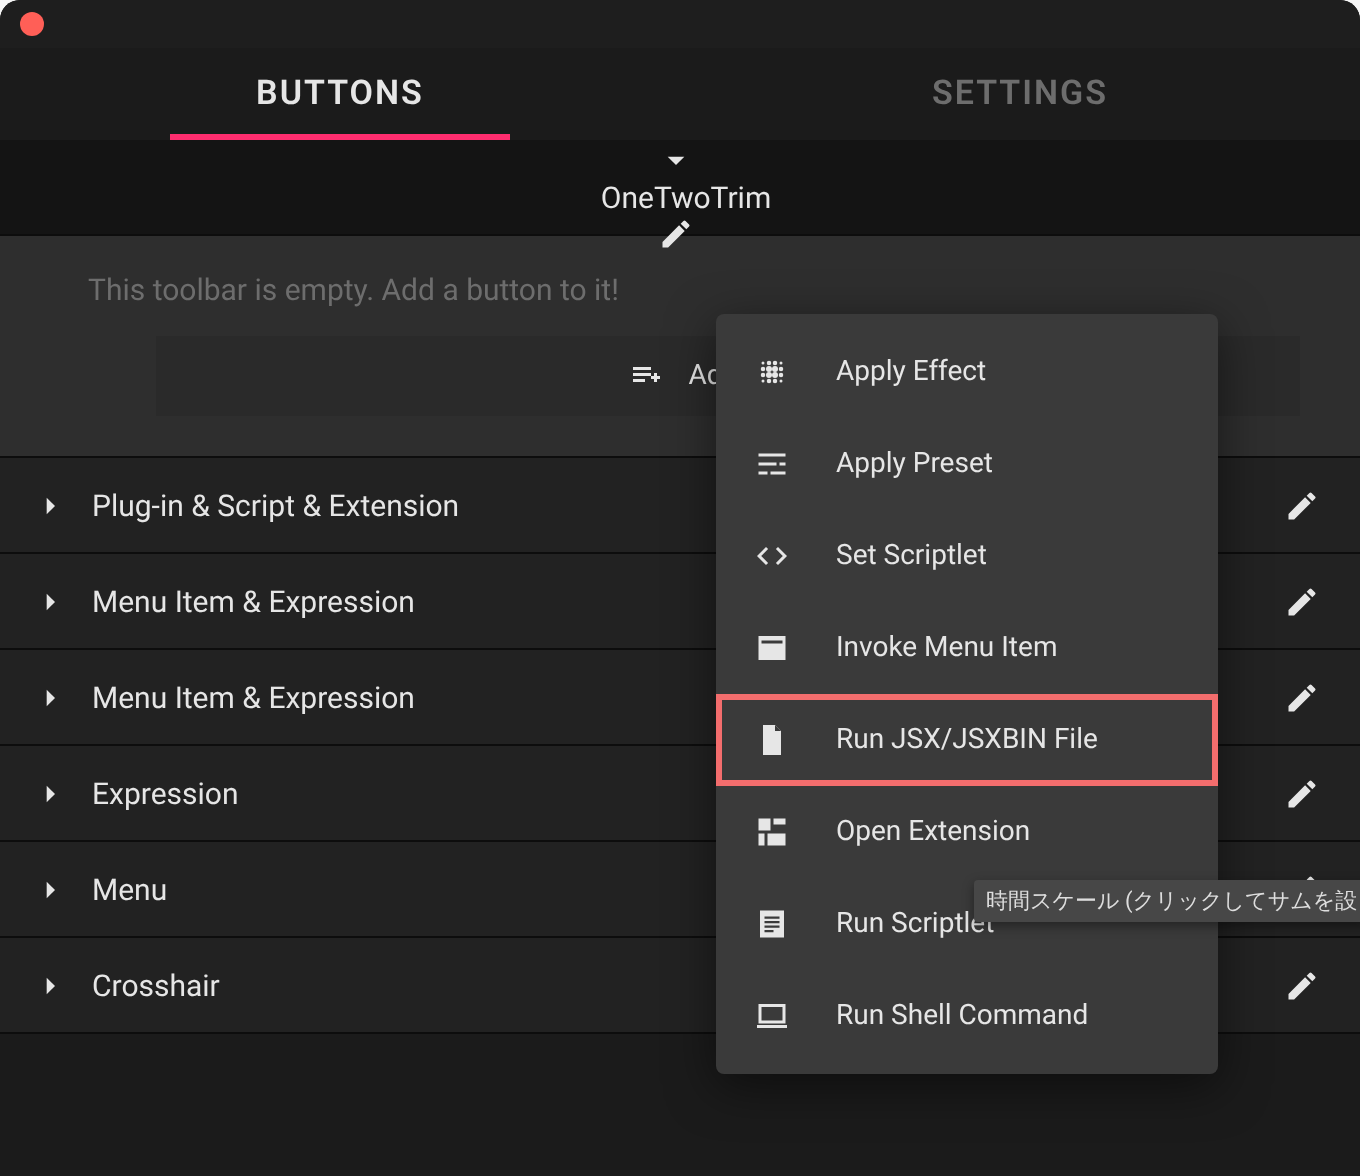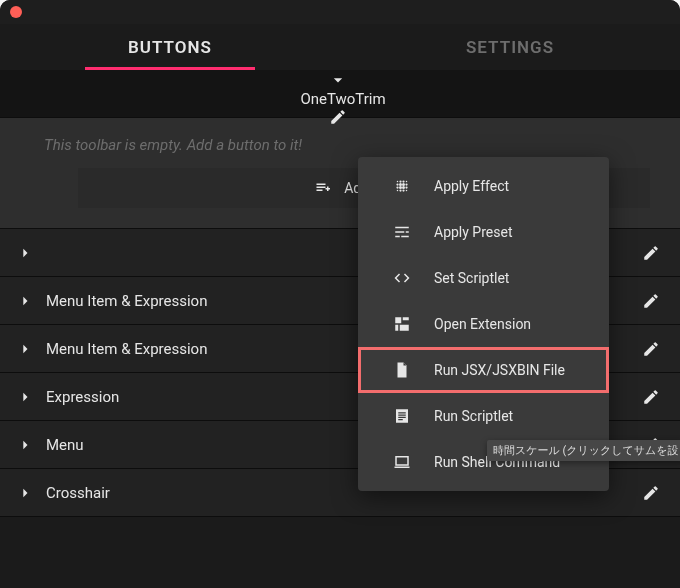--- a/index.html
+++ b/index.html
@@ -99,21 +99,20 @@
   .spacer { flex: 1; }
   .open-body {
     background: var(--bg-panel);
     padding: 18px 24px 20px 44px;
     border-bottom: 1px solid var(--divider);
   }
   .empty-msg {
     color: var(--fg-dim);
     font-size: 15px;
     margin-bottom: 14px;
-    font-style: italic;
   }
   .add-btn {
     height: 40px;
     background: var(--bg-add-btn);
     display: flex;
     align-items: center;
     justify-content: center;
     gap: 10px;
     color: var(--fg);
     font-size: 14px;
@@ -139,21 +138,21 @@
     width: 251px;
     background: var(--bg-menu);
     border-radius: 4px;
     box-shadow: 0 6px 24px rgba(0,0,0,0.5);
     padding: 6px 0;
   }
   .menu-item {
     height: 46px;
     display: flex;
     align-items: center;
-    padding: 0 34px;
+    padding: 0 18px;
     gap: 22px;
     color: var(--fg);
     font-size: 14px;
     cursor: pointer;
   }
   .menu-item.highlight {
     box-shadow: inset 0 0 0 3px var(--highlight);
   }
   .mi-icon {
     width: 20px; height: 20px;
@@ -220,20 +219,21 @@
     </div>
   </div>
 
   <div id="rows-container">
       <div class="row">
         <span class="chev">
           <svg viewBox="0 0 24 24" width="20" height="20">
             <path d="M10 17l5-5-5-5v10z"></path>
           </svg>
         </span>
+        <span class="row-label">Plug-in &amp; Script &amp; Extension</span>
         <span class="spacer"></span>
         <span class="pencil">
           <svg viewBox="0 0 24 24" width="18" height="18">
             <path d="M3 17.25V21h3.75L17.81 9.94l-3.75-3.75L3 17.25zM20.71 7.04a1 1 0 0 0 0-1.41l-2.34-2.34a1 1 0 0 0-1.41 0l-1.83 1.83 3.75 3.75 1.83-1.83z"></path>
           </svg>
         </span>
       </div>
       <div class="row">
         <span class="chev">
           <svg viewBox="0 0 24 24" width="20" height="20">
@@ -342,37 +342,46 @@
         <span class="mi-icon">
           <svg viewBox="0 0 24 24" width="18" height="18">
             <path d="M9.4 16.6 4.8 12l4.6-4.6L8 6l-6 6 6 6 1.4-1.4zm5.2 0 4.6-4.6-4.6-4.6L16 6l6 6-6 6-1.4-1.4z"></path>
           </svg>
         </span>
         <span>Set Scriptlet</span>
       </div>
       <div class="menu-item">
         <span class="mi-icon">
           <svg viewBox="0 0 24 24" width="18" height="18">
-            <path d="M3 3h8v8H3zm10 0h8v4h-8zM3 13h4v8H3zm6 0h12v8H9z"></path>
-          </svg>
-        </span>
-        <span>Open Extension</span>
+            <path d="M3 4h18v16H3z" fill="currentColor"></path>
+            <path d="M5 7h14v2H5z" fill="#3a3a3a"></path>
+          </svg>
+        </span>
+        <span>Invoke Menu Item</span>
       </div>
       <div class="menu-item highlight">
         <span class="mi-icon">
           <svg viewBox="0 0 24 24" width="18" height="18">
             <path d="M6 2h8l4 4v16H6z"></path>
             <path d="M14 2v4h4" fill="#3a3a3a"></path>
           </svg>
         </span>
         <span>Run JSX/JSXBIN File</span>
       </div>
       <div class="menu-item">
         <span class="mi-icon">
           <svg viewBox="0 0 24 24" width="18" height="18">
+            <path d="M3 3h8v8H3zm10 0h8v4h-8zM3 13h4v8H3zm6 0h12v8H9z"></path>
+          </svg>
+        </span>
+        <span>Open Extension</span>
+      </div>
+      <div class="menu-item">
+        <span class="mi-icon">
+          <svg viewBox="0 0 24 24" width="18" height="18">
             <path d="M4 3h16v18H4z"></path>
             <path d="M7 7h10v1.5H7zm0 3h10v1.5H7zm0 3h10v1.5H7zm0 3h6v1.5H7z" fill="#3a3a3a"></path>
           </svg>
         </span>
         <span>Run Scriptlet</span>
       </div>
       <div class="menu-item">
         <span class="mi-icon">
           <svg viewBox="0 0 24 24" width="18" height="18">
             <path d="M4 5h16v11H4z" fill="none" stroke="currentColor" stroke-width="2"></path>

